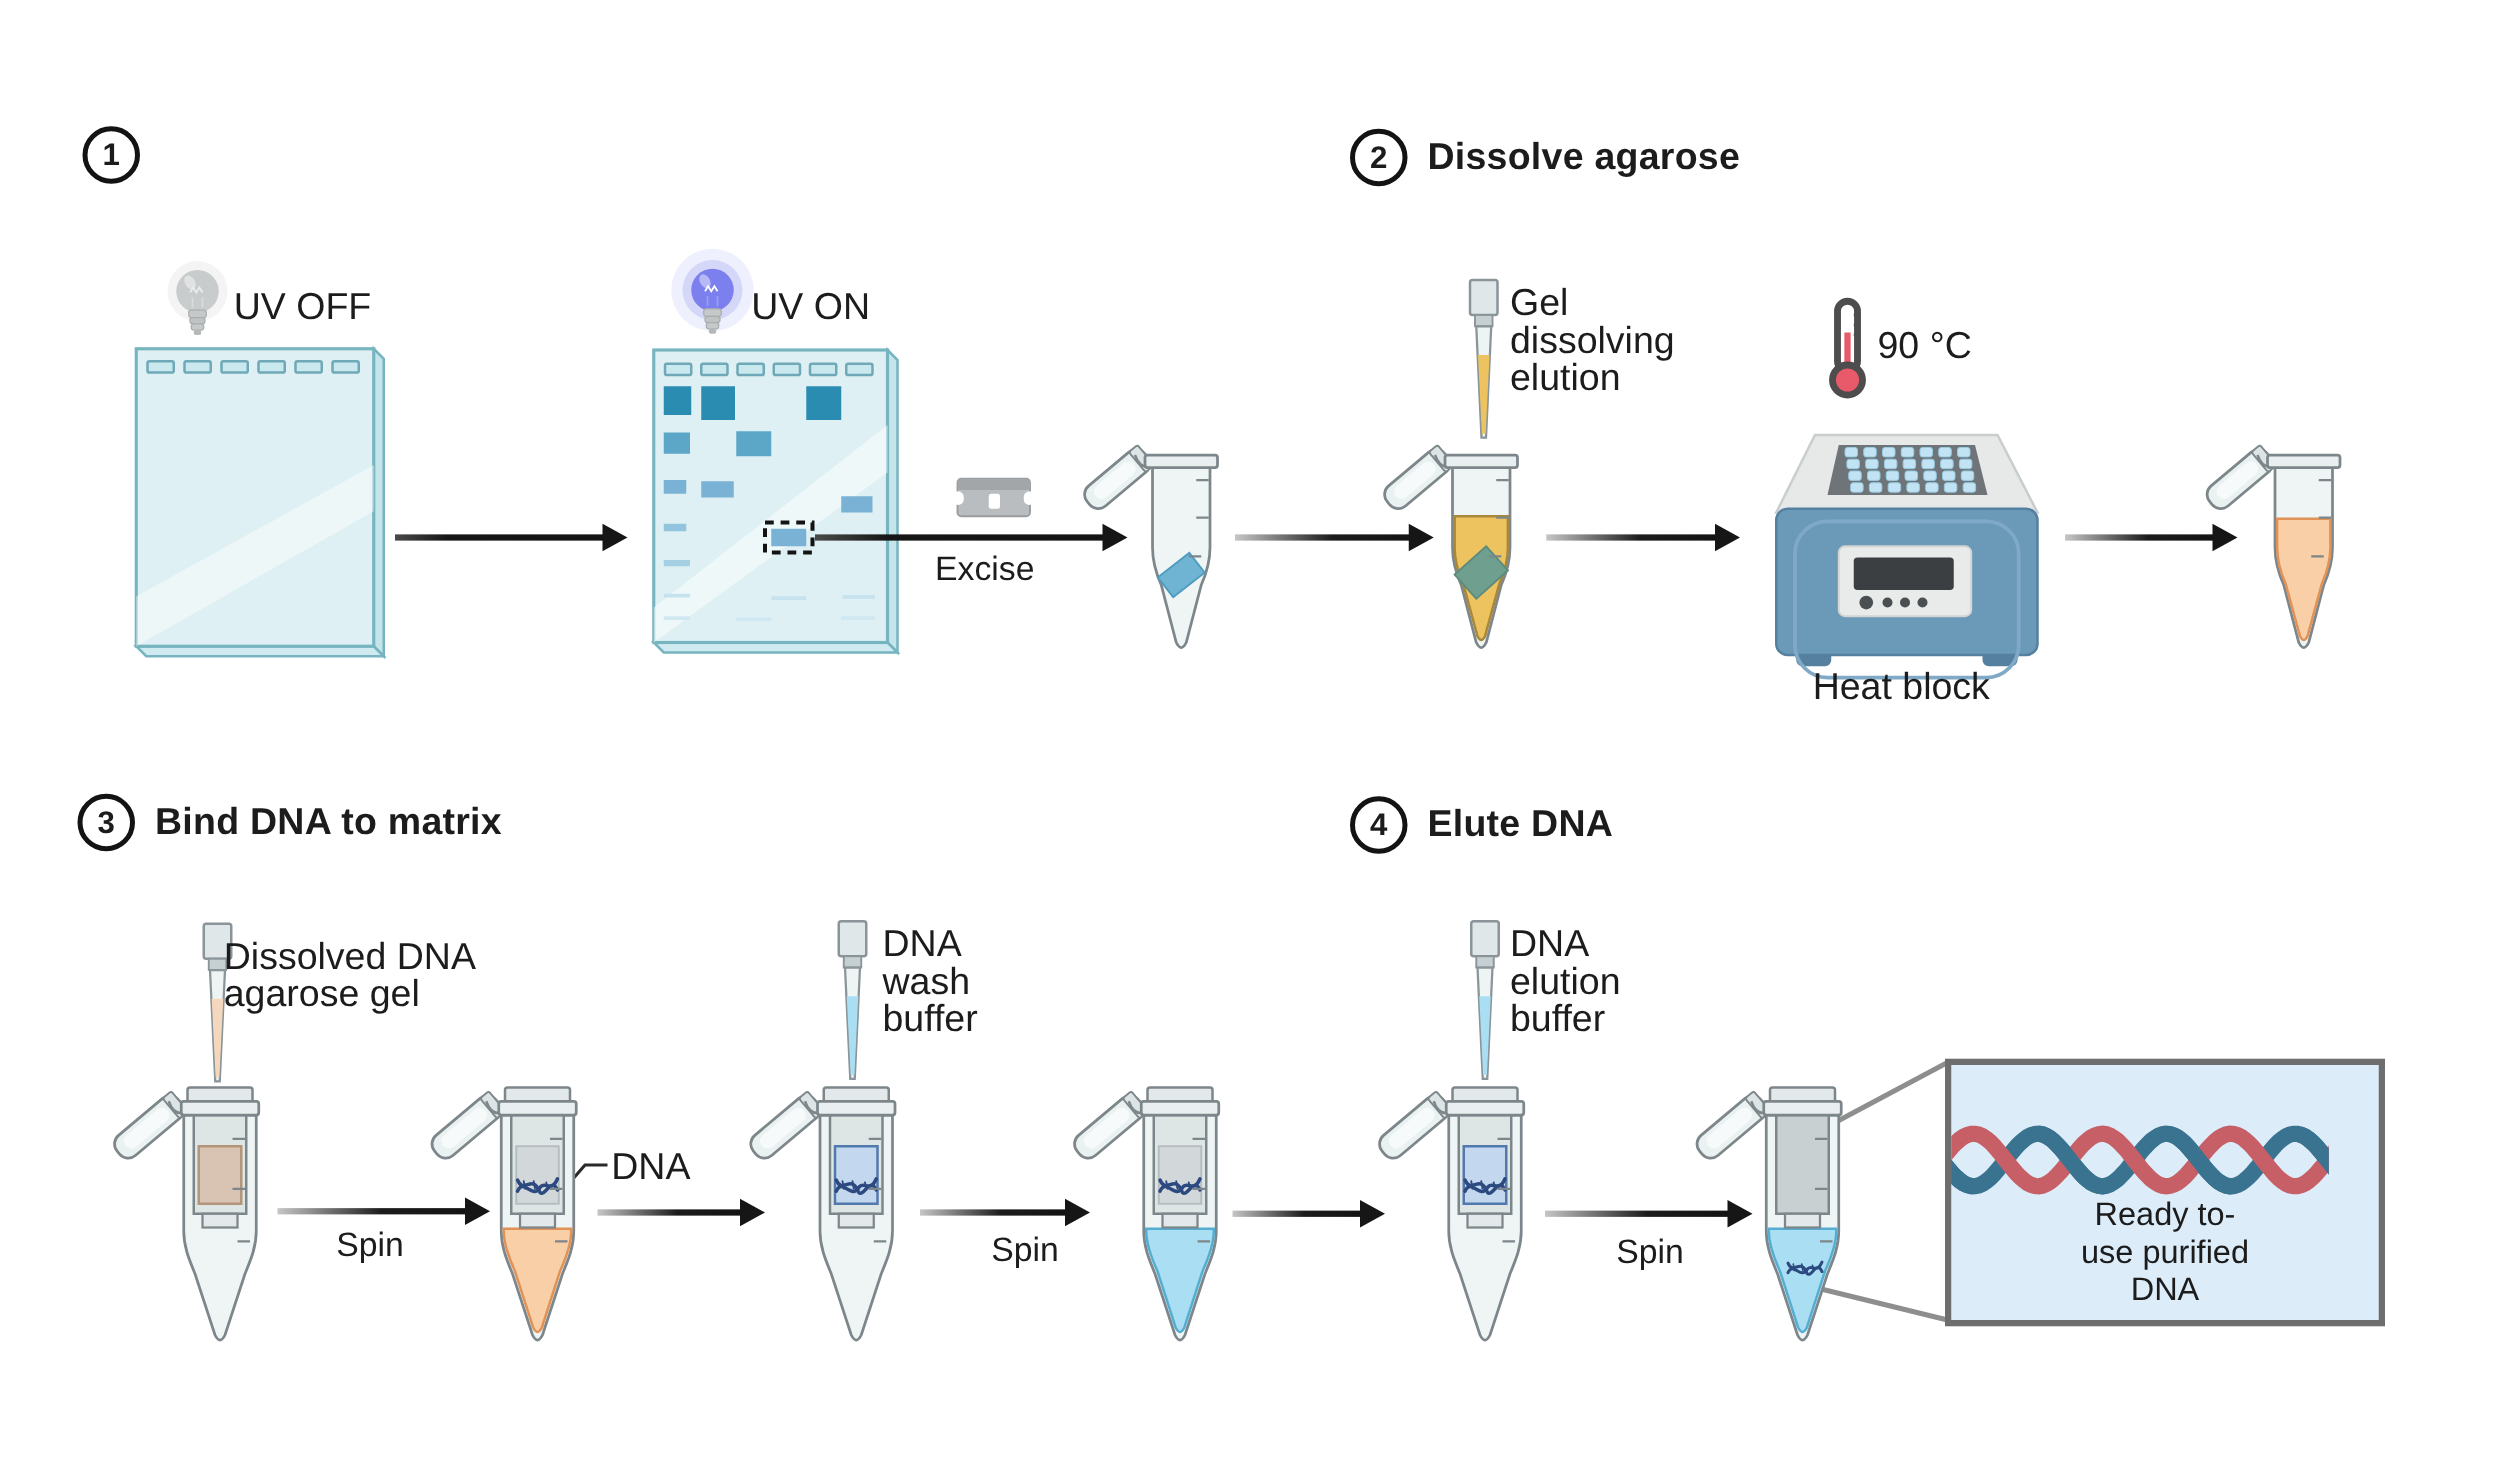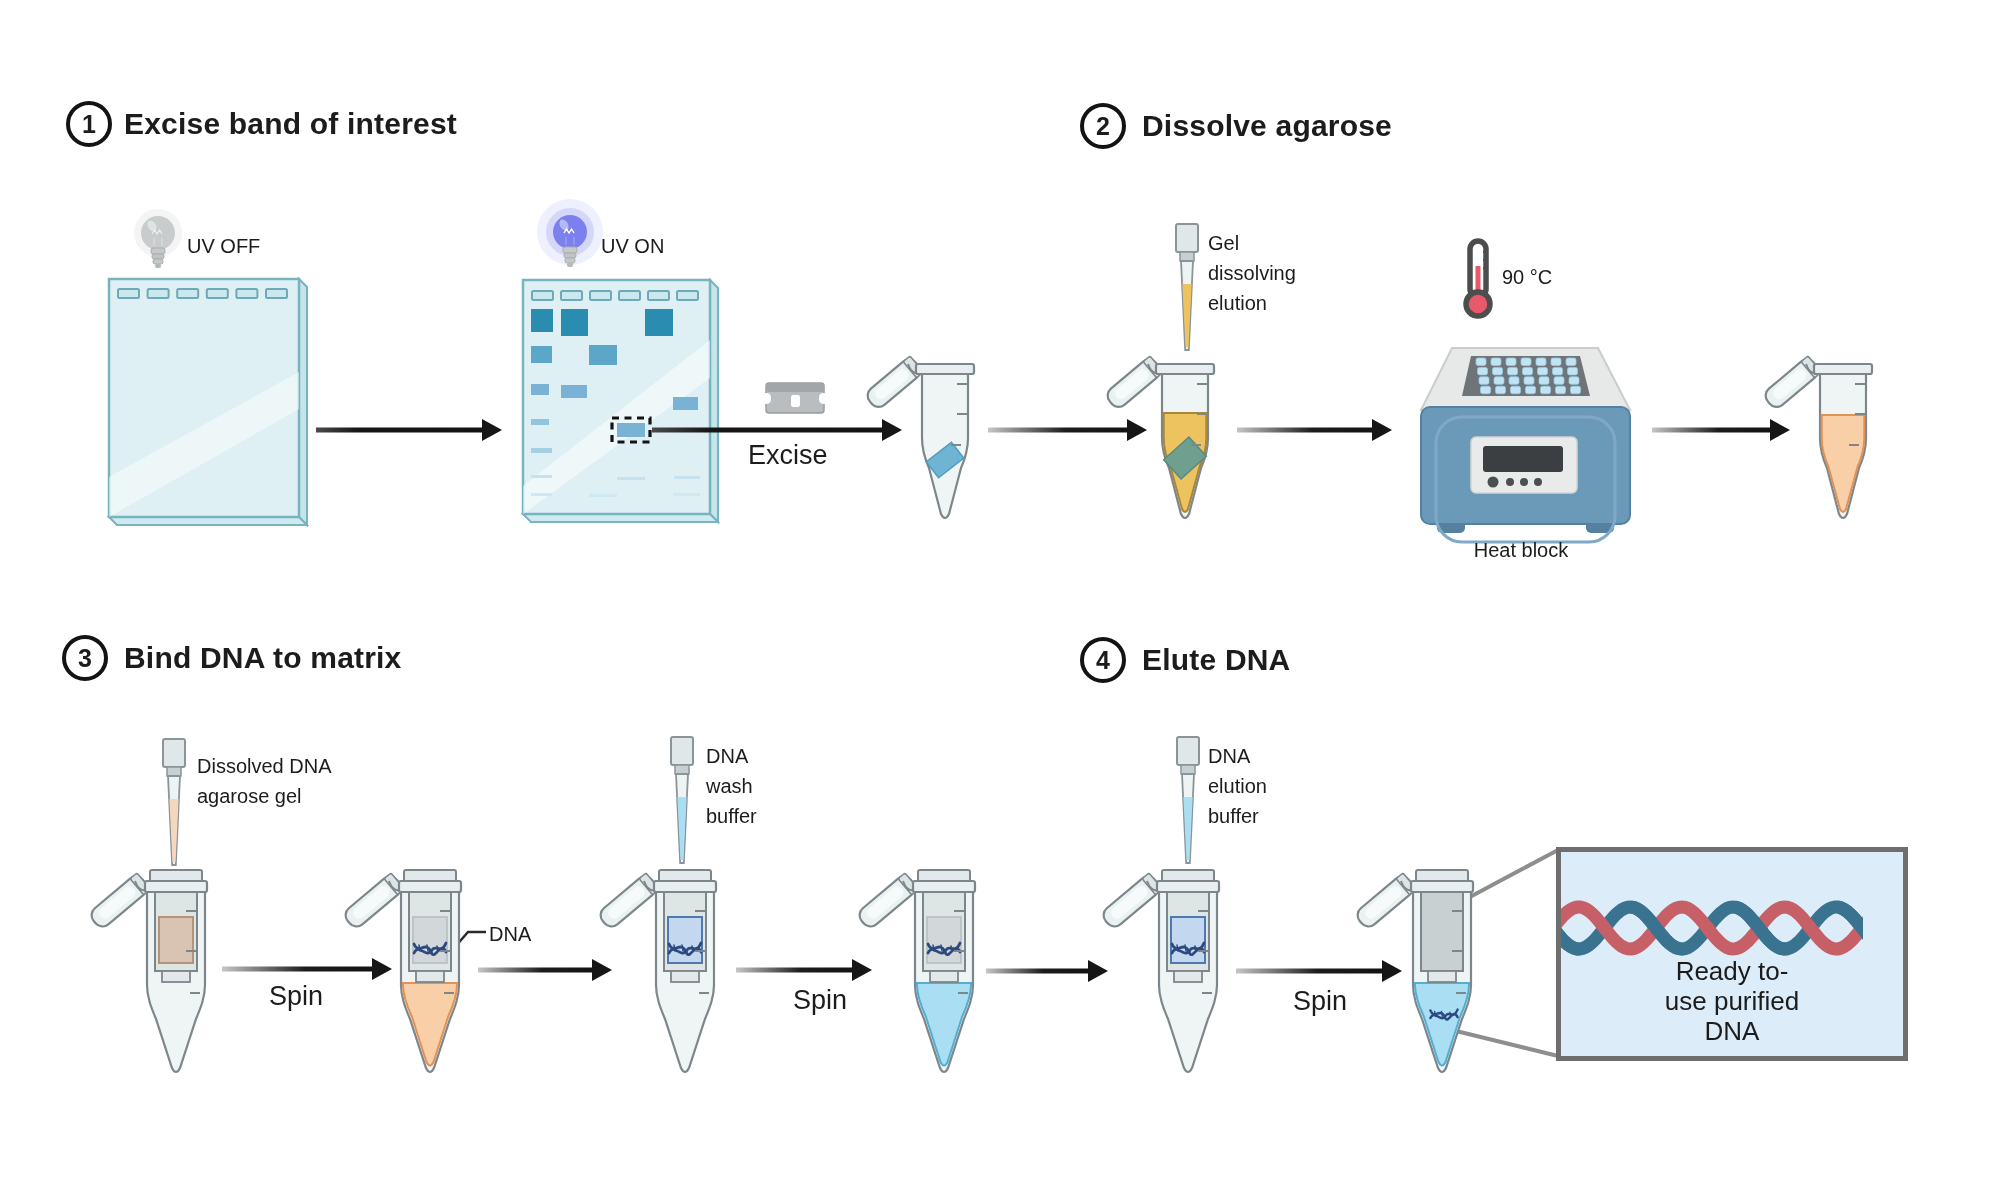--- a/index.html
+++ b/index.html
@@ -3,21 +3,21 @@
 <meta charset="utf-8">
 <style>
   html,body{margin:0;padding:0;background:#fff;}
   #canvas{position:relative;width:2000px;height:1180px;background:#ffffff;overflow:hidden;
           font-family:"Liberation Sans",sans-serif;color:#1c1c1c;}
   #scene{position:absolute;left:0;top:0;overflow:visible;}
   .step-num{position:absolute;width:46px;height:46px;border:4px solid #131313;border-radius:50%;
             box-sizing:border-box;display:flex;align-items:center;justify-content:center;
             font-size:25px;font-weight:bold;background:#fff;z-index:3;}
   .step-title{position:absolute;font-size:30px;font-weight:bold;z-index:3;letter-spacing:.2px;}
-  .label{position:absolute;font-size:20px;line-height:30px;white-space:pre-line;z-index:3;}
+  .label{position:absolute;font-size:30px;line-height:30px;white-space:pre-line;z-index:3;}
   .italic{font-size:27px;}
   .center{text-align:center;}
   .result-box{position:absolute;left:1556px;top:847px;width:302px;height:204px;
               background:#dcecf9;border:5px solid #6e6e6e;z-index:2;padding-left:40px;}
   .result-text{position:absolute;left:0;top:104px;width:100%;text-align:center;
                font-size:26px;line-height:30px;white-space:pre-line;}
 </style>
 </head>
 <body>
 
@@ -377,39 +377,38 @@
         </g>
         <rect x="1421" y="892" width="42" height="79" fill="#c9d0d2" fill-opacity="1" stroke="#7d878b" stroke-width="2"></rect>
         <rect x="1428" y="971" width="28" height="11" fill="#e3e9ea" stroke="#7d878b" stroke-width="1.8"></rect>
         <path d="M1452,911 h10 M1452,951 h10 M1456,993 h10" stroke="#7d878b" stroke-width="1.8"></path>
         <rect x="1416" y="870" width="52" height="12" rx="2" fill="#e3e9ea" stroke="#7d878b" stroke-width="2"></rect>
         <rect x="1411" y="881" width="62" height="11" rx="2" fill="#e9eff0" stroke="#7d878b" stroke-width="2.2"></rect>
       </g>
     </svg>
 
   <div class="step-num" style="left:66px;top:101px">1</div>
-  <div class="step-title" style="left:124px;top:107px">Excise band of interest</div>
   <div class="step-num" style="left:1080px;top:103px">2</div>
   <div class="step-title" style="left:1142px;top:109px">Dissolve agarose</div>
   <div class="step-num" style="left:62px;top:635px">3</div>
   <div class="step-title" style="left:124px;top:641px">Bind DNA to matrix</div>
   <div class="step-num" style="left:1080px;top:637px">4</div>
   <div class="step-title" style="left:1142px;top:643px">Elute DNA</div>
 
   <div class="label" style="left:187px;top:231px">UV OFF</div>
   <div class="label" style="left:601px;top:231px">UV ON</div>
   <div class="label italic" style="left:748px;top:440px">Excise</div>
 
   <div class="label" style="left:1208px;top:228px">Gel
 dissolving
 elution</div>
   <div class="label" style="left:1502px;top:262px">90 °C</div>
   <div class="label center" style="left:1446px;top:535px;width:150px">Heat block</div>
 
-  <div class="label" style="left:197px;top:751px">Dissolved DNA
+  <div class="label" style="left:179px;top:751px">Dissolved DNA
 agarose gel</div>
   <div class="label" style="left:489px;top:919px">DNA</div>
   <div class="label italic center" style="left:256px;top:981px;width:80px">Spin</div>
   <div class="label" style="left:706px;top:741px">DNA
 wash
 buffer</div>
   <div class="label italic center" style="left:780px;top:985px;width:80px">Spin</div>
 
   <div class="label" style="left:1208px;top:741px">DNA
 elution

